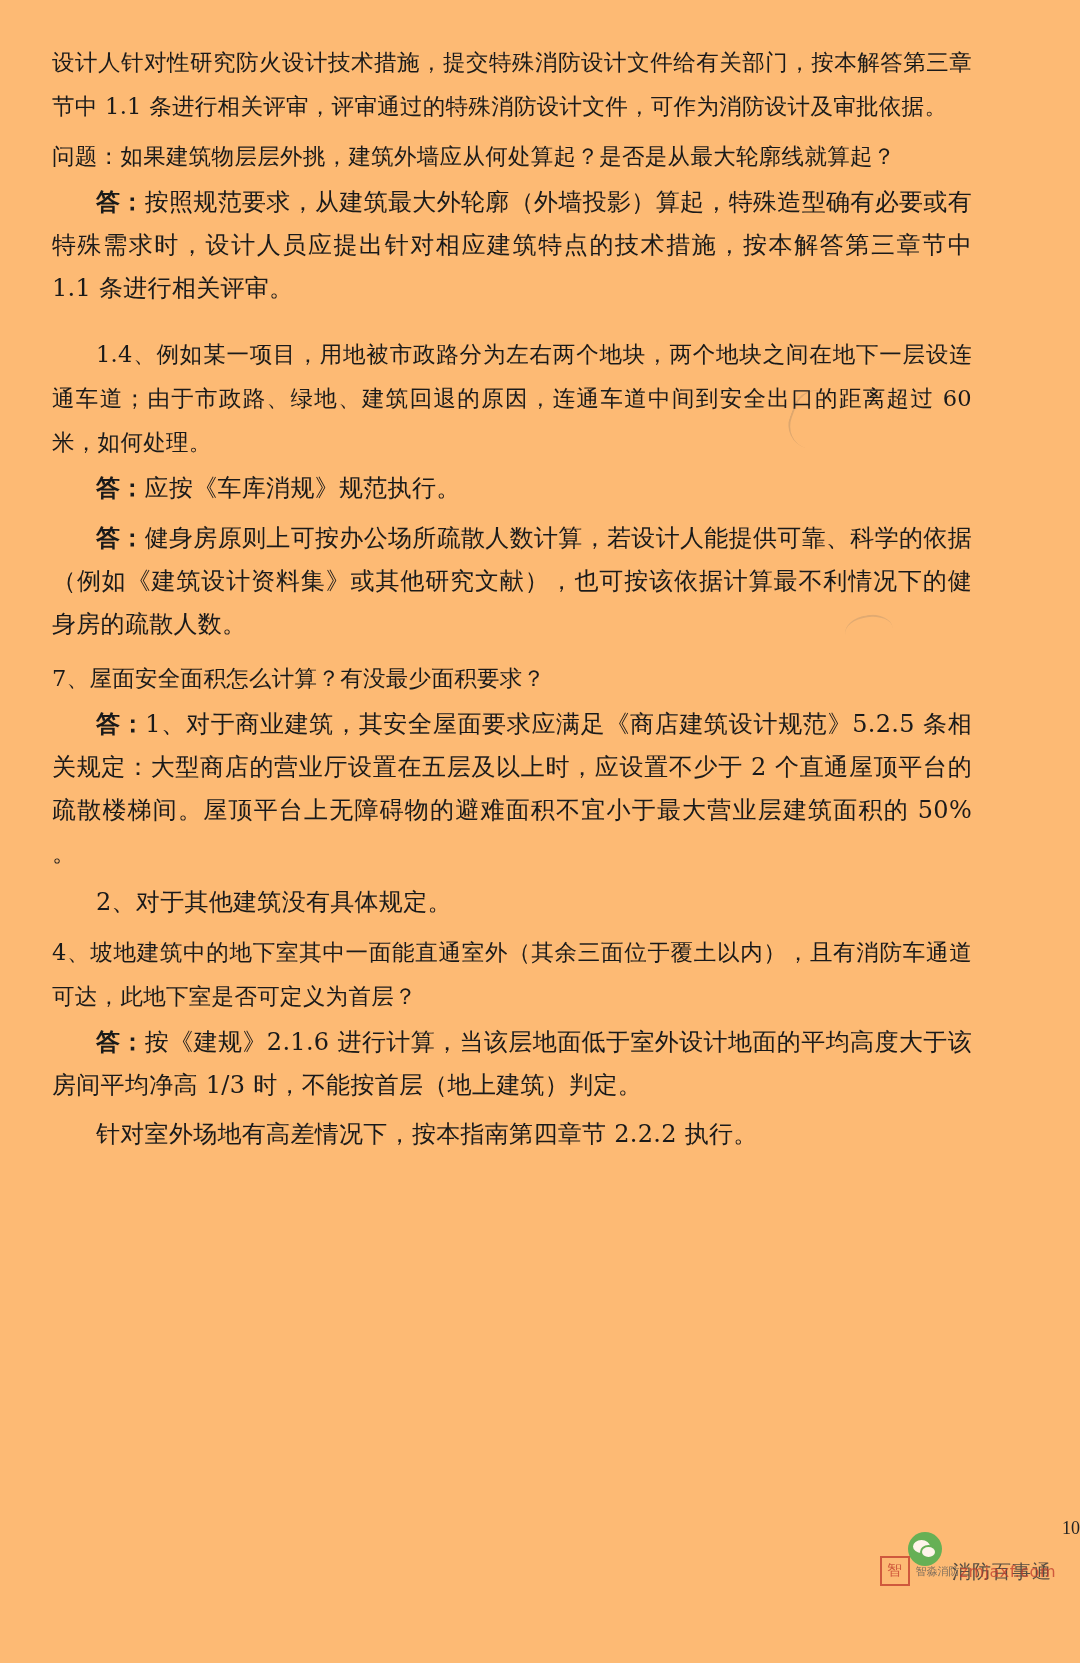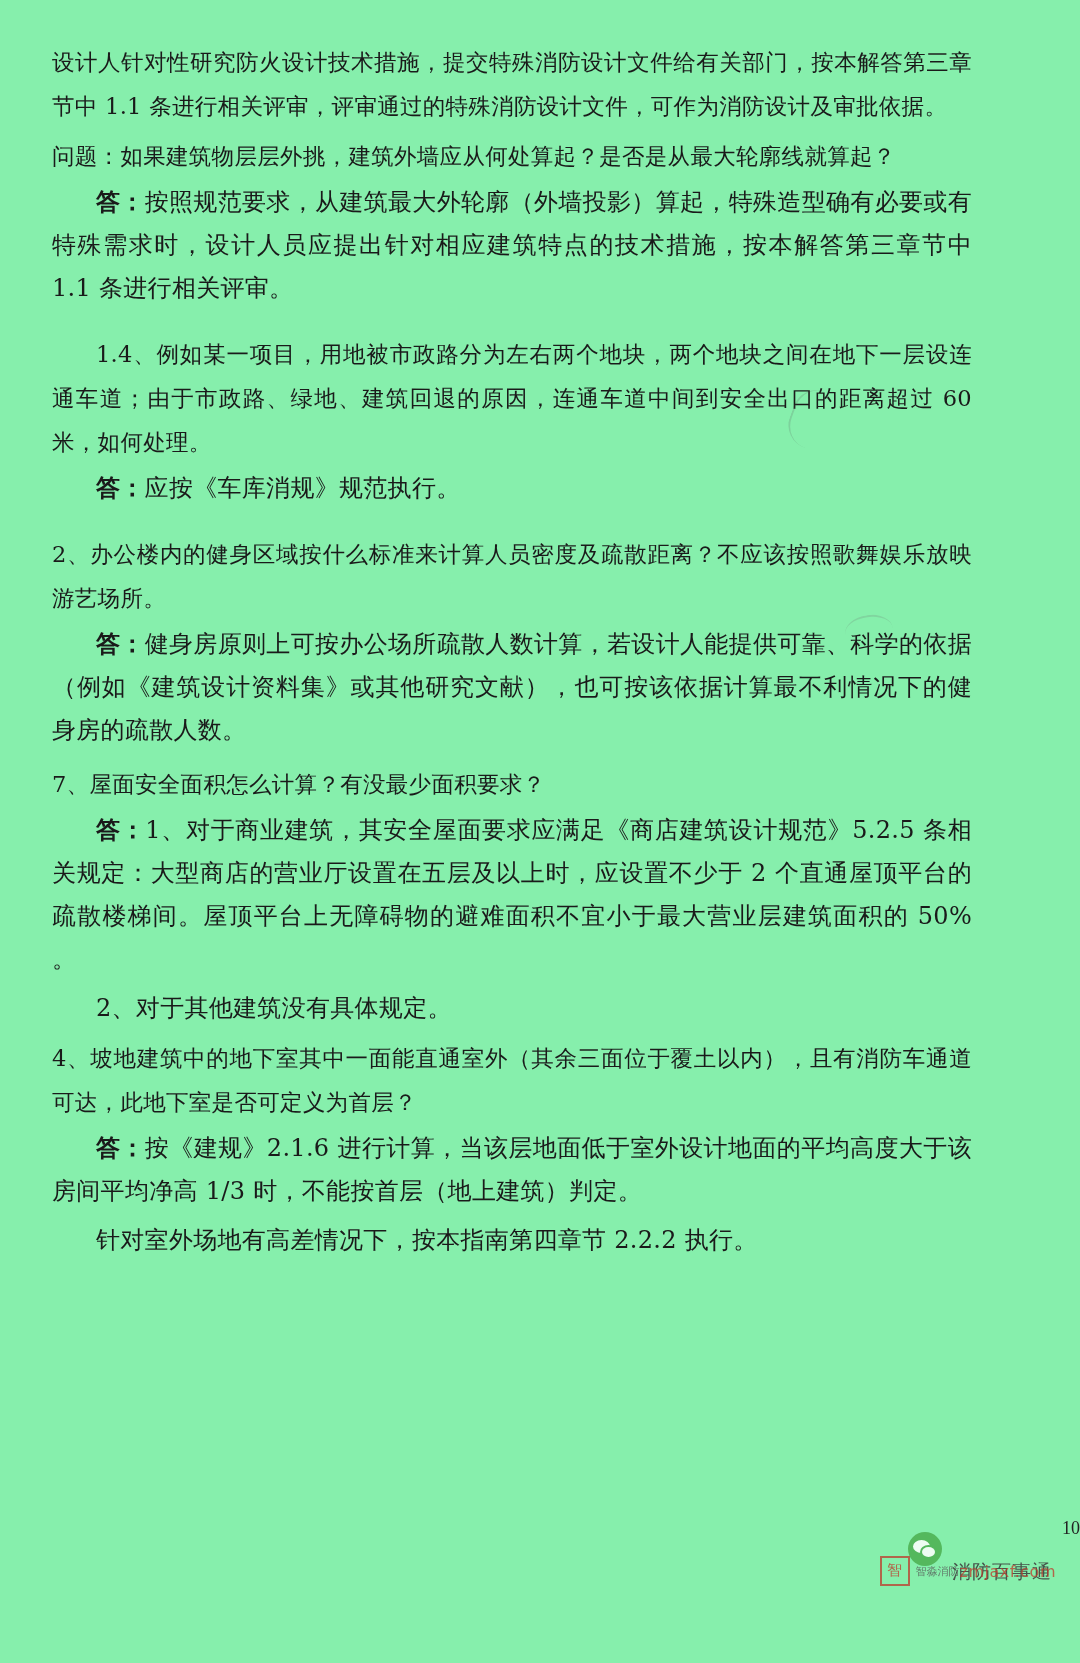--- a/index.html
+++ b/index.html
@@ -4,21 +4,21 @@
 <style>
   html, body {
     margin: 0;
     padding: 0;
     background: #ffffff;
   }
   .page {
     position: relative;
     width: 1080px;
     height: 1663px;
-    background: #86efac;
+    background: #fdba74;
     font-family: "DejaVu Serif", "Liberation Serif", serif;
     color: #1a1a1a;
     overflow: hidden;
   }
   .content {
     position: absolute;
     left: 52px;
     top: 40px;
     width: 920px;
   }
@@ -171,21 +171,20 @@
 
 
     <p class="q-main gap-sm">问题：如果建筑物层层外挑，建筑外墙应从何处算起？是否是从最大轮廓线就算起？</p>
 
     <p class="ans"><span class="bold">答：</span><span>按照规范要求，从建筑最大外轮廓（外墙投影）算起，特殊造型确有必要或有特殊需求时，设计人员应提出针对相应建筑特点的技术措施，按本解答第三章节中 1.1 条进行相关评审。</span></p>
 
     <p class="q-main indent gap-sm" style="margin-top:22px;">1.4、例如某一项目，用地被市政路分为左右两个地块，两个地块之间在地下一层设连通车道；由于市政路、绿地、建筑回退的原因，连通车道中间到安全出口的距离超过 60 米，如何处理。</p>
 
     <p class="ans"><span class="bold">答：</span><span>应按《车库消规》规范执行。</span></p>
 
-    <p class="q-main gap-sm" style="margin-top:22px;">2、办公楼内的健身区域按什么标准来计算人员密度及疏散距离？不应该按照歌舞娱乐放映游艺场所。</p>
 
     <p class="ans"><span class="bold">答：</span><span>健身房原则上可按办公场所疏散人数计算，若设计人能提供可靠、科学的依据（例如《建筑设计资料集》或其他研究文献），也可按该依据计算最不利情况下的健身房的疏散人数。</span></p>
 
     <p class="q-main gap-sm" style="margin-top:10px;">7、屋面安全面积怎么计算？有没最少面积要求？</p>
 
     <p class="ans"><span class="bold">答：</span><span>1、对于商业建筑，其安全屋面要求应满足《商店建筑设计规范》5.2.5 条相关规定：大型商店的营业厅设置在五层及以上时，应设置不少于 2 个直通屋顶平台的疏散楼梯间。屋顶平台上无障碍物的避难面积不宜小于最大营业层建筑面积的 50% 。</span></p>
 
     <p class="ans">2、对于其他建筑没有具体规定。</p>
 
 

